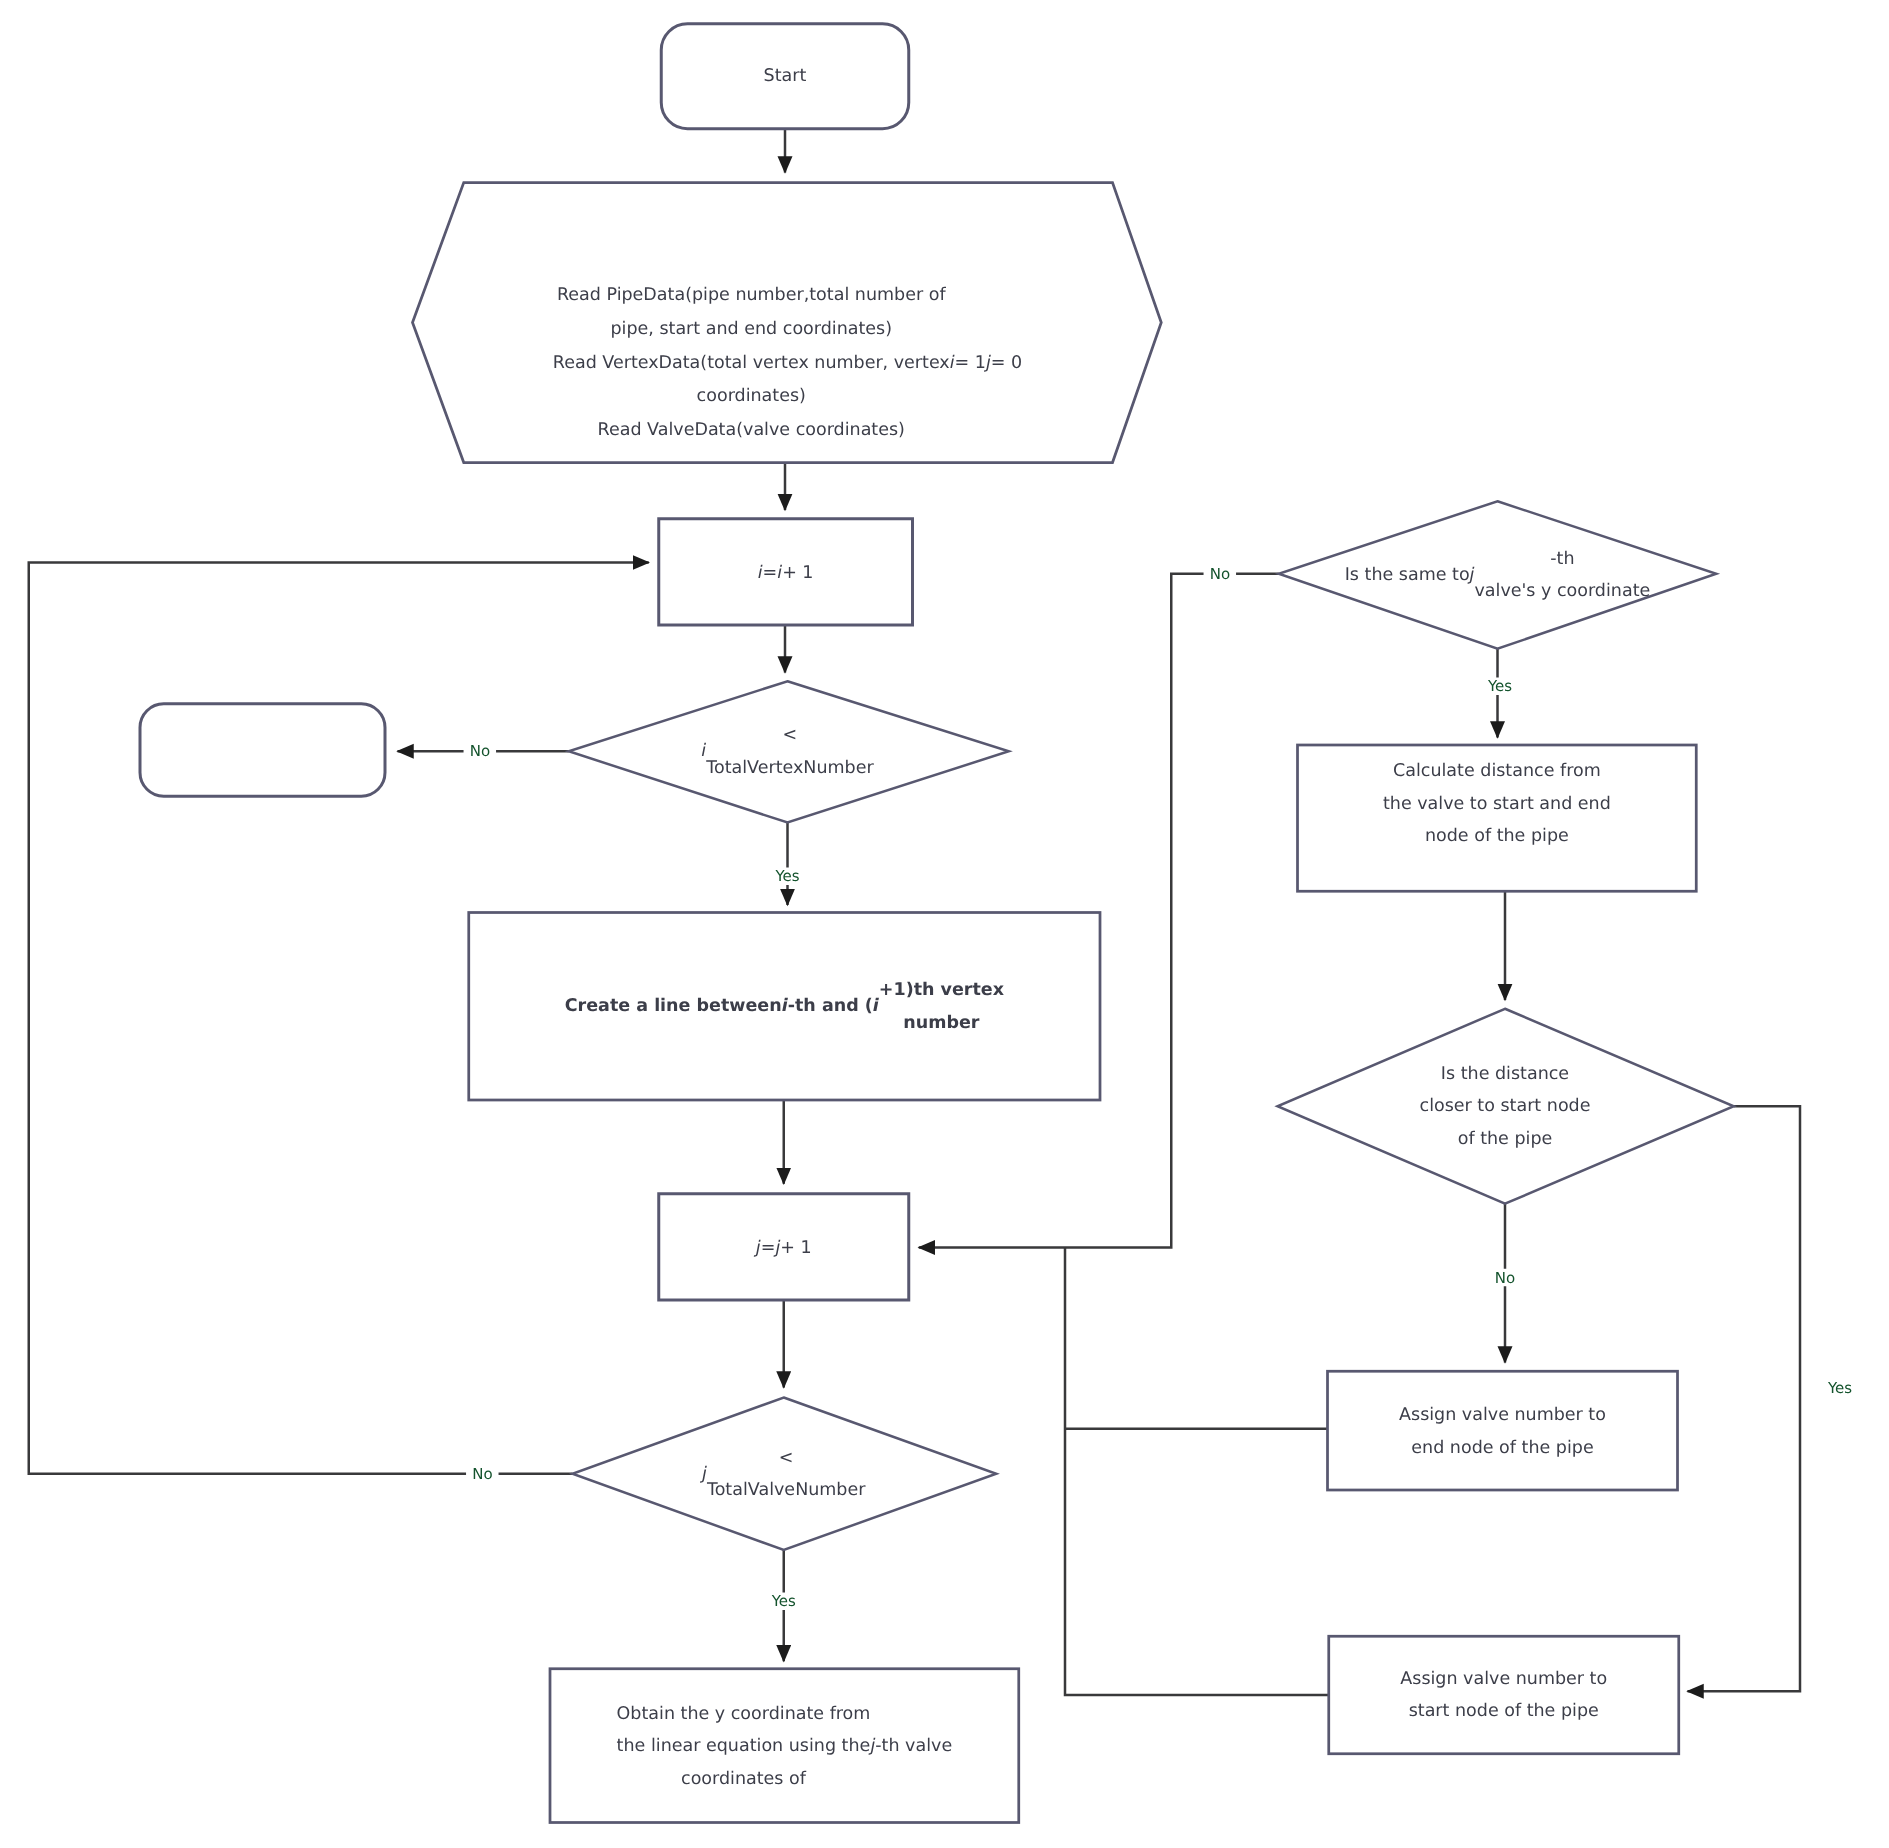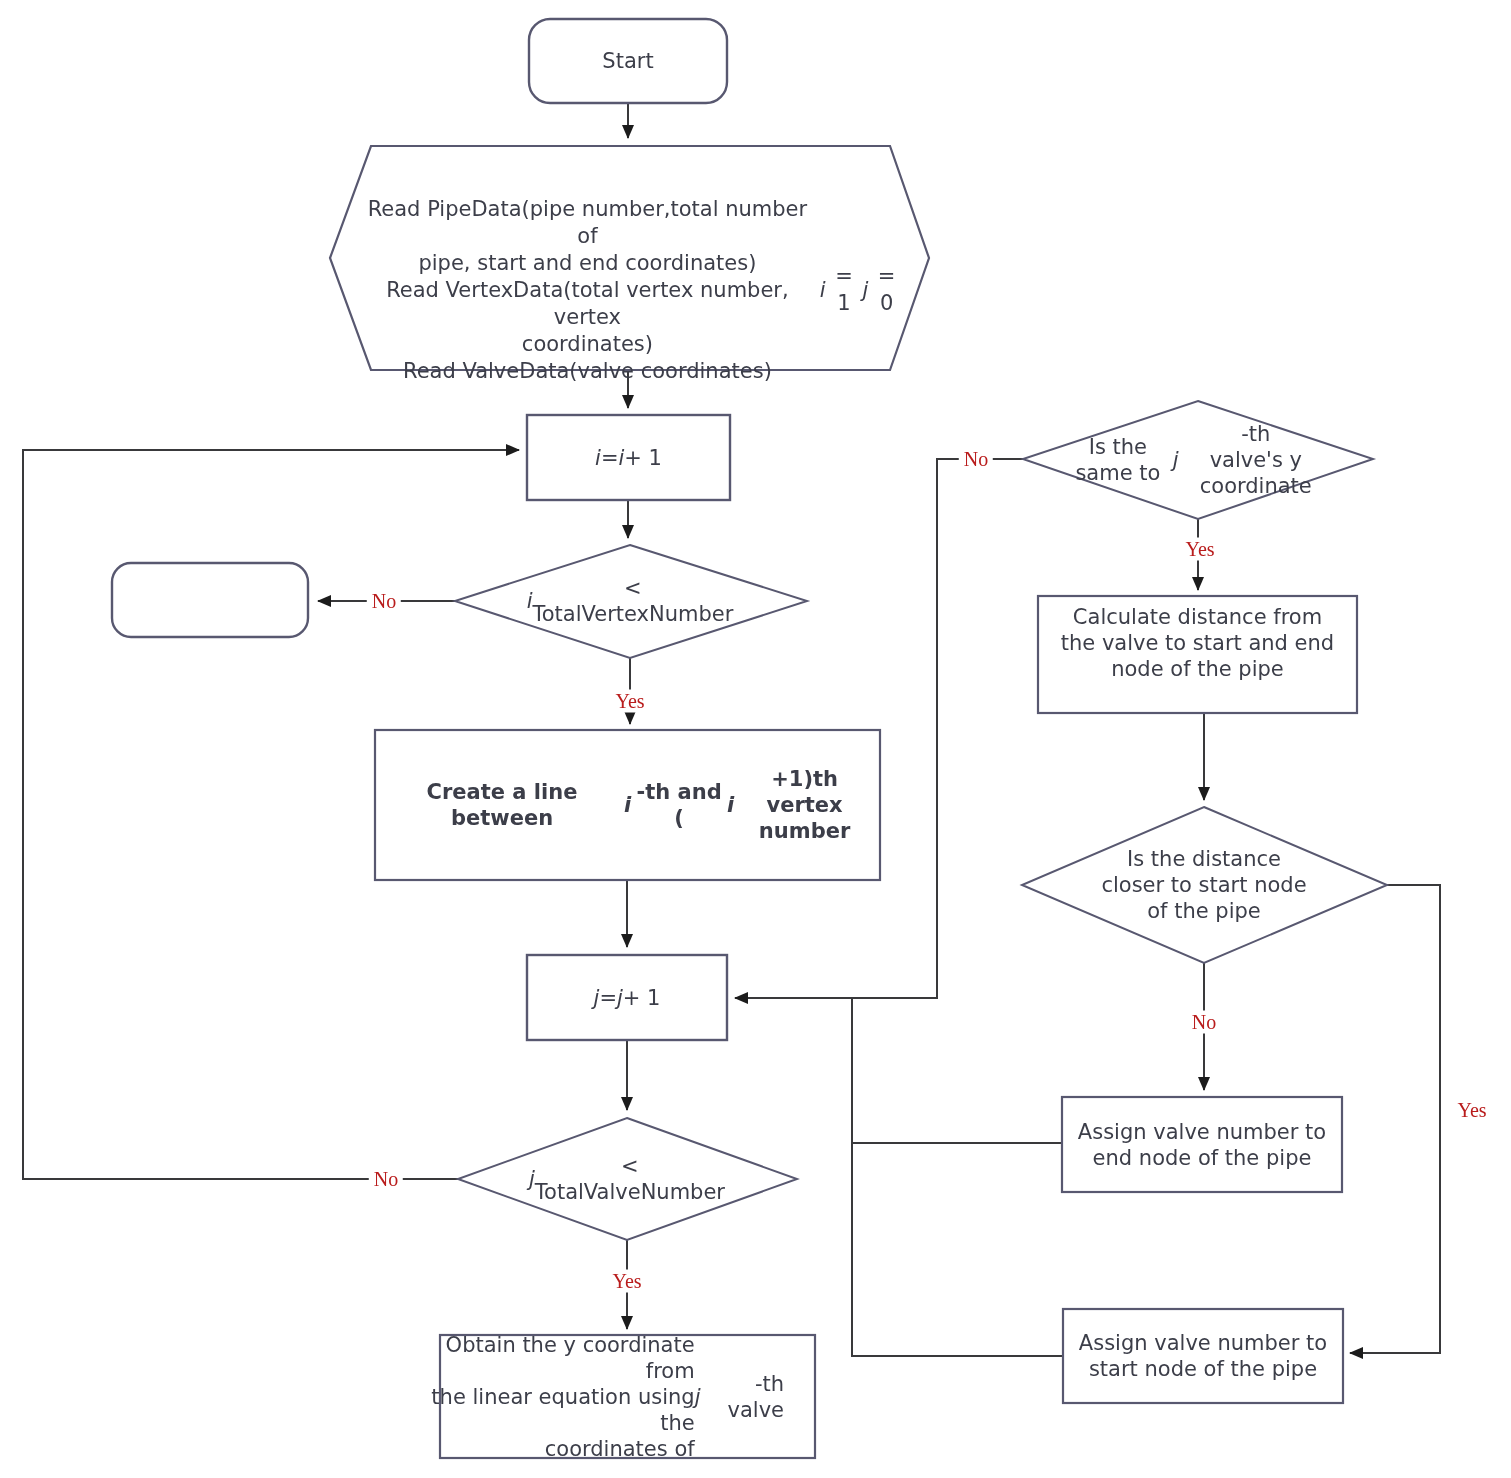--- a/index.html
+++ b/index.html
@@ -8,27 +8,27 @@
     width:1511px;height:1478px;
     background:#ffffff;
     font-family:"DejaVu Sans", sans-serif;
     color:#3c3e49;
   }
   .canvas svg{position:absolute;left:0;top:0;z-index:0;}
   .node-text{
     position:absolute;z-index:2;
     display:flex;align-items:center;justify-content:center;
     text-align:center;white-space:pre-line;
-    font-size:21px;line-height:26px;color:#3c3e49;
+    font-size:14px;line-height:26px;color:#3c3e49;
   }
   .edge-label{
     position:absolute;z-index:3;
     transform:translate(-50%,-50%);
     background:#ffffff;padding:0 5px;
-    font-size:20px;color:#b91c1c;font-family:Liberation Serif, serif;
+    font-size:12px;color:#14532d;
   }
   .shape{fill:#ffffff;stroke:#585870;}
   .conn{fill:none;stroke:#39393b;stroke-width:2;}
 </style>
 </head>
 <body>
 
 <div class="canvas">
 
   <svg width="1511" height="1478" viewBox="0 0 1511 1478">
@@ -80,21 +80,21 @@
 <i>i</i> = 1
 <i>j</i> = 0</div>
   <div class="node-text" style="left:527px;top:415px;width:203px;height:85px;"><i>i</i> = <i>i</i> + 1</div>
   <div class="node-text" style="left:480px;top:546px;width:300px;height:110px;"><i>i</i> &lt;
 TotalVertexNumber</div>
   <div class="node-text" style="left:380px;top:730px;width:495px;height:150px;font-weight:bold;">Create a line between <i>i</i>-th and (<i>i</i>+1)th vertex
 number</div>
   <div class="node-text" style="left:527px;top:955px;width:200px;height:85px;"><i>j</i> = <i>j</i> + 1</div>
   <div class="node-text" style="left:477px;top:1120px;width:300px;height:118px;"><i>j</i> &lt;
 TotalValveNumber</div>
-  <div class="node-text" style="left:419px;top:1335px;width:365px;height:124px;text-align:right;">Obtain the y coordinate from
+  <div class="node-text" style="left:445px;top:1335px;width:365px;height:124px;">Obtain the y coordinate from
 the linear equation using the
 coordinates of <i>j</i>-th valve</div>
   <div class="node-text" style="left:1063px;top:403px;width:270px;height:114px;">Is the same to <i>j</i>-th
 valve's y coordinate</div>
   <div class="node-text" style="left:1048px;top:584px;width:299px;height:117px;">Calculate distance from
 the valve to start and end
 node of the pipe</div>
   <div class="node-text" style="left:1084px;top:809px;width:240px;height:152px;">Is the distance
 closer to start node
 of the pipe</div>

